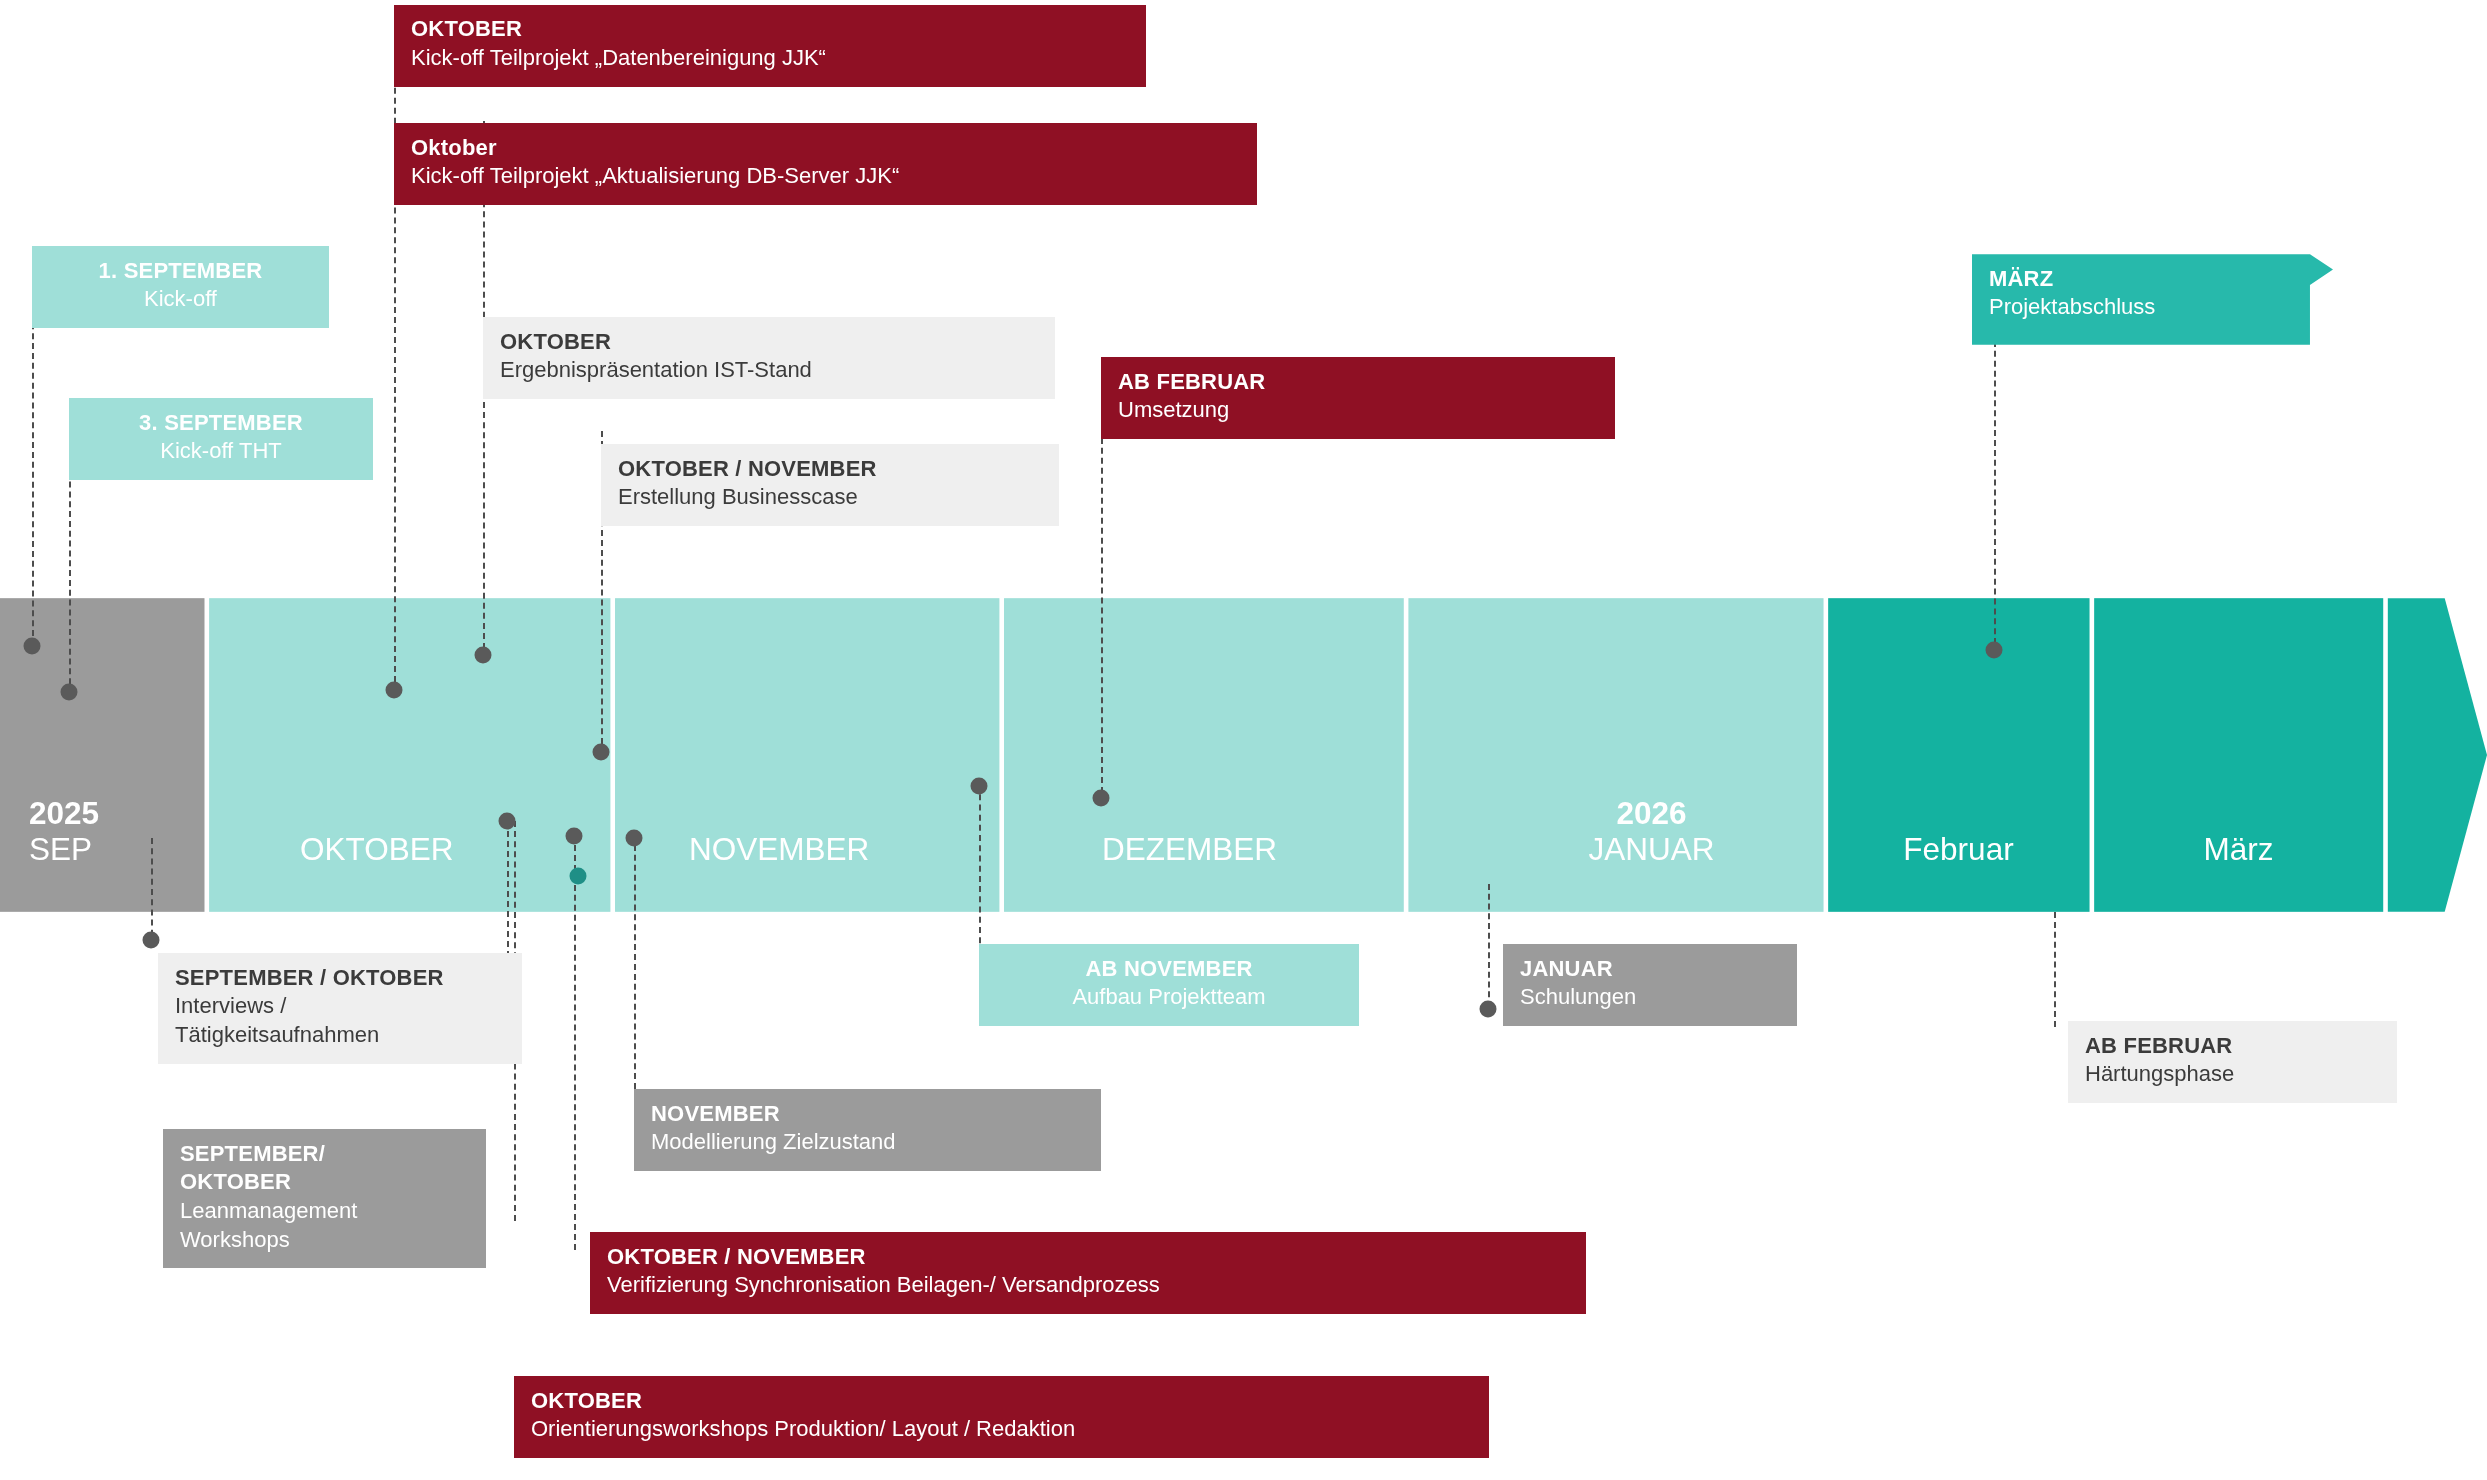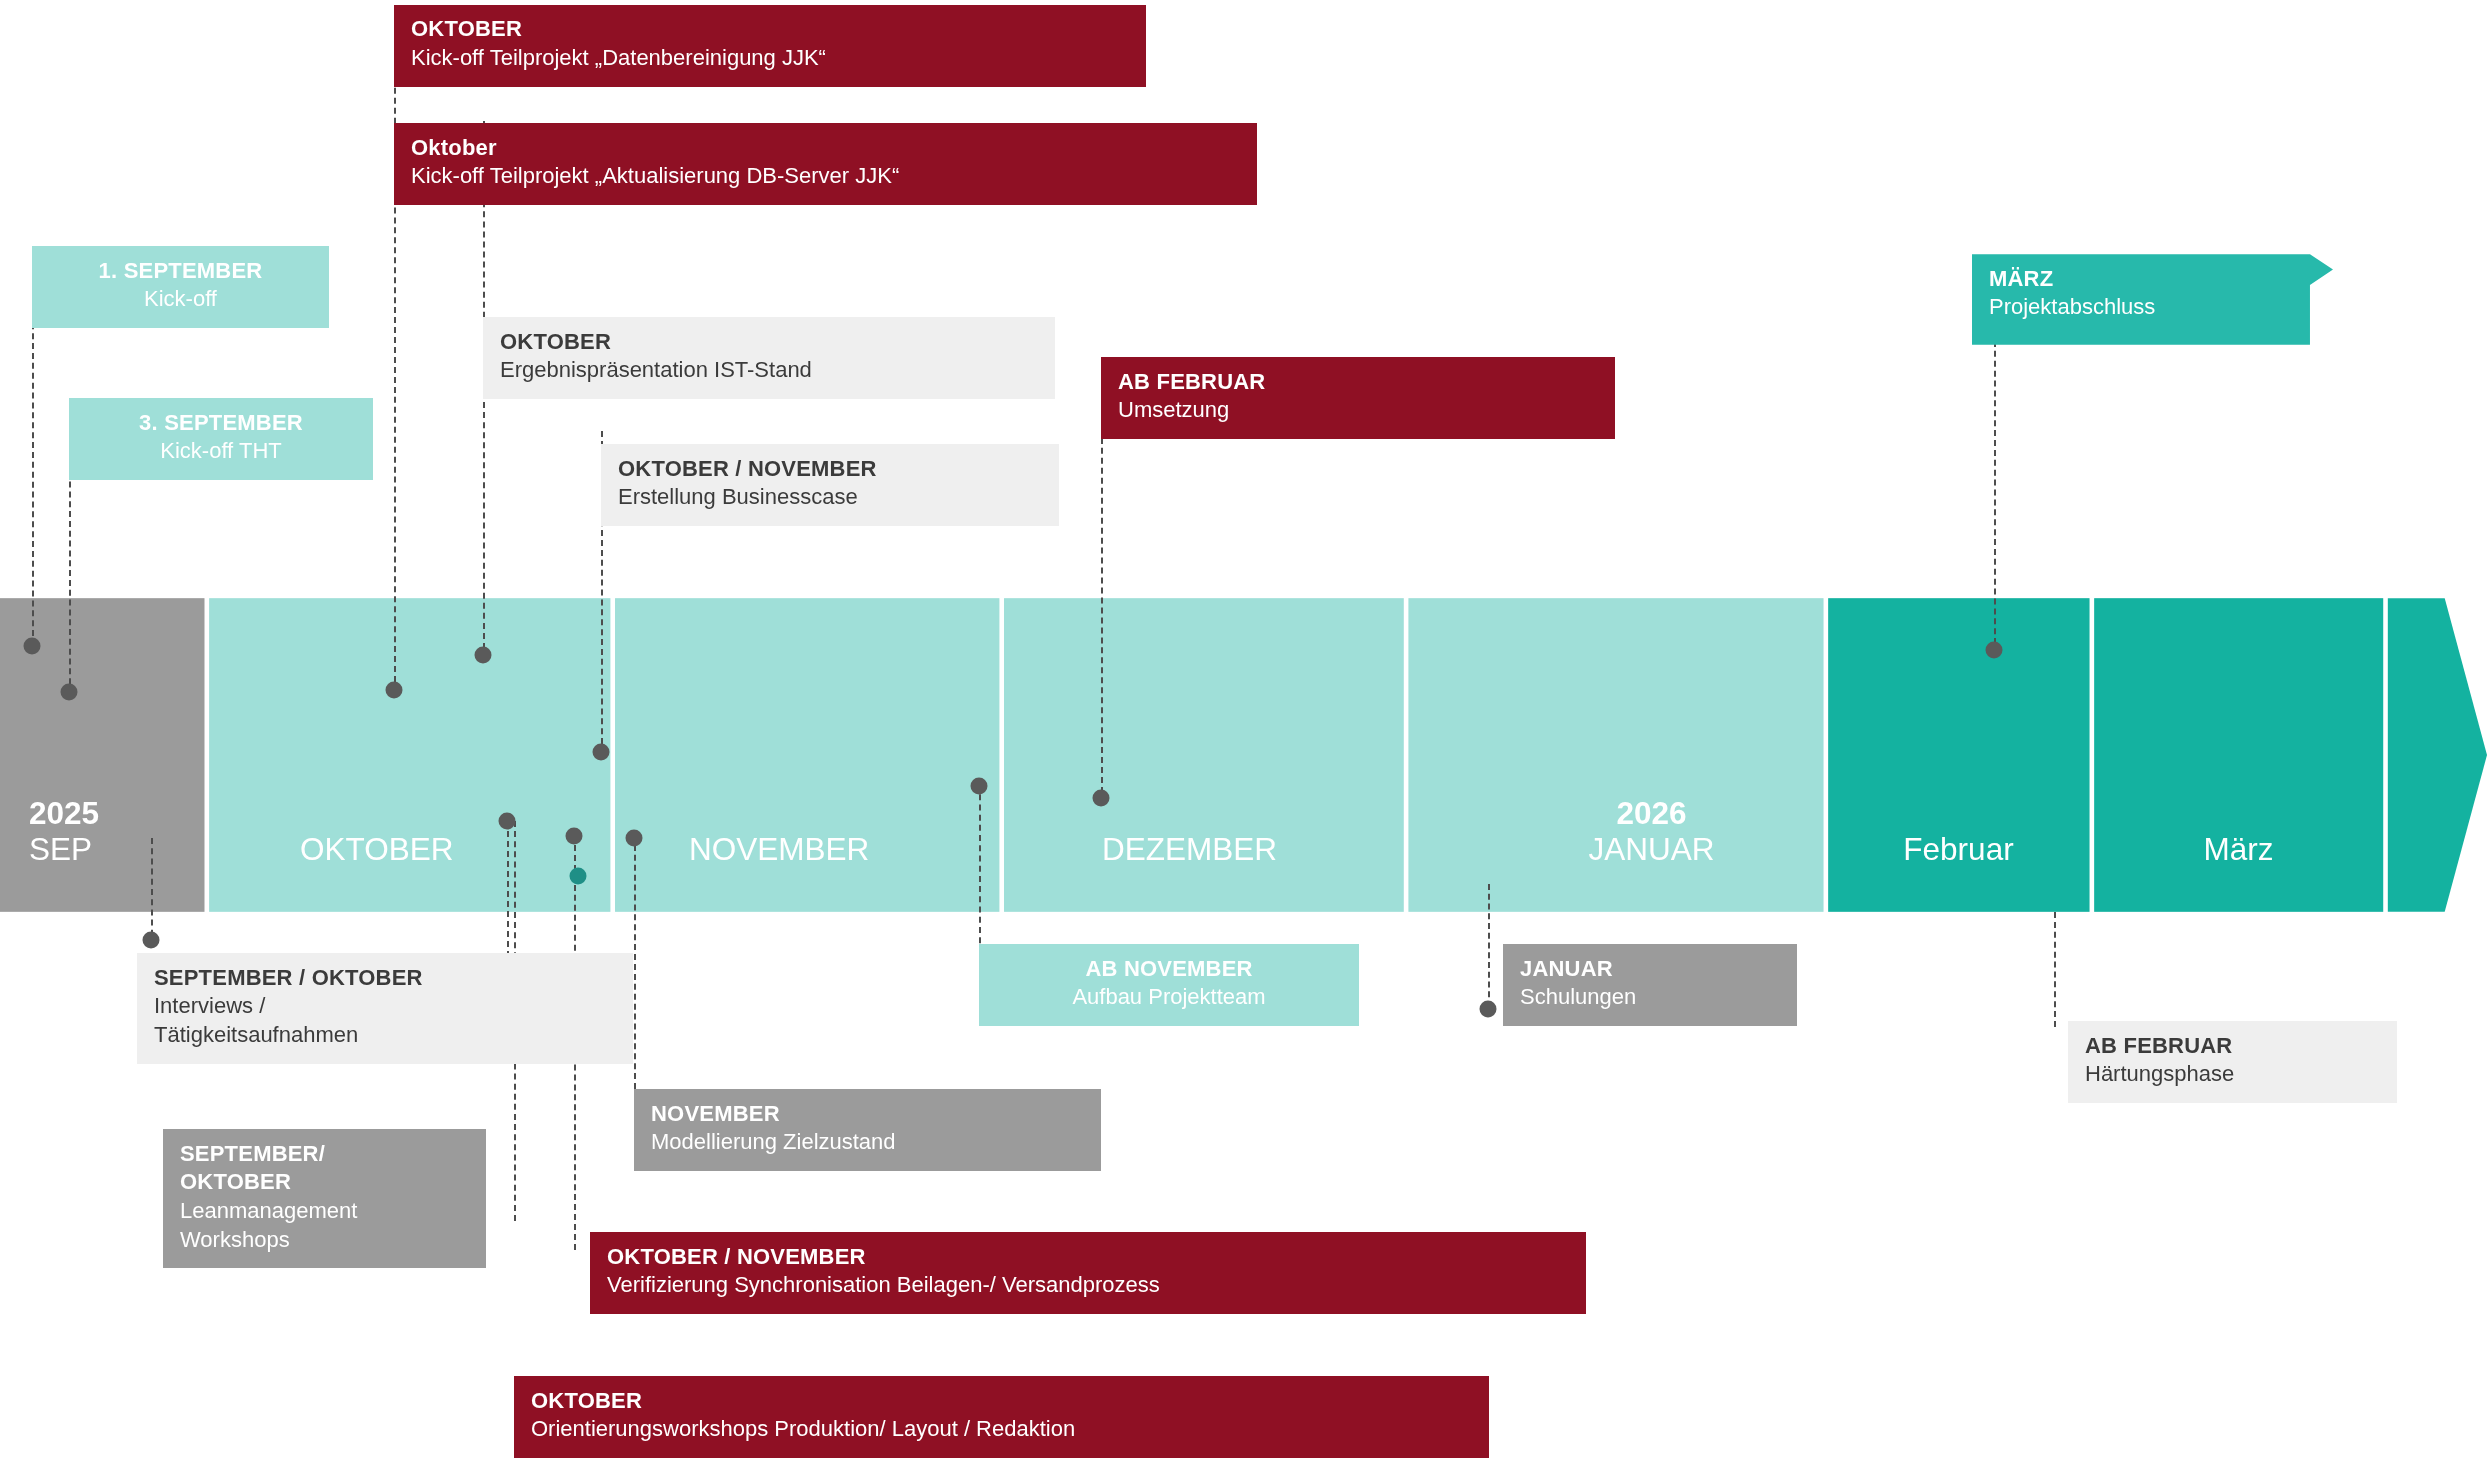--- a/index.html
+++ b/index.html
@@ -207,21 +207,21 @@
   <div style="position:absolute;left:1972px;top:254px;width:361px;height:91px;">
     <svg width="361" height="91" style="position:absolute;left:0;top:0;" viewBox="0 0 470 118">
       <polygon points="0,0 440,0 470,20 440,40 440,118 0,118" fill="#27b9ab"></polygon>
     </svg>
     <div class="box teal" style="left:0;top:0;width:338px;background:transparent;">
       <div class="t">MÄRZ</div>
       <div class="d">Projektabschluss</div>
     </div>
   </div>
 
-  <div class="box light" style="left:137px; top:953px; width:496px;">
+  <div class="box light" style="left:158px; top:953px; width:364px;">
     <div class="t">SEPTEMBER / OKTOBER</div>
     <div class="d" style="white-space:pre-line;">Interviews /
 Tätigkeitsaufnahmen</div>
   </div>
 
   <div class="box grey" style="left:163px; top:1129px; width:323px;">
     <div class="t" style="white-space:pre-line;">SEPTEMBER/
 OKTOBER</div>
     <div class="d" style="white-space:pre-line;">Leanmanagement
 Workshops</div>

